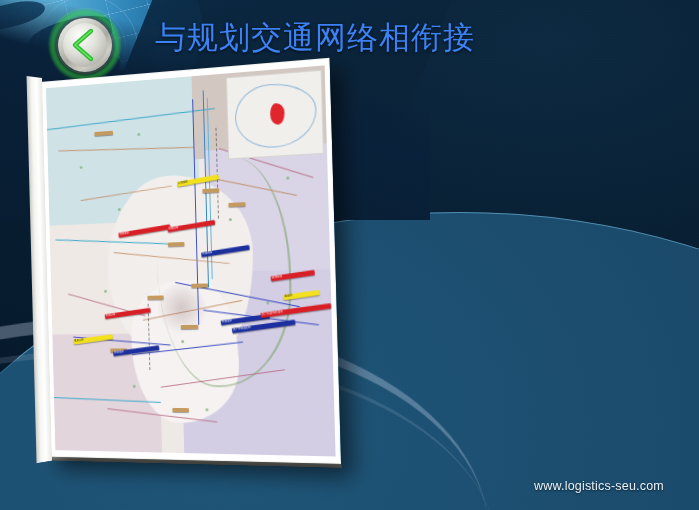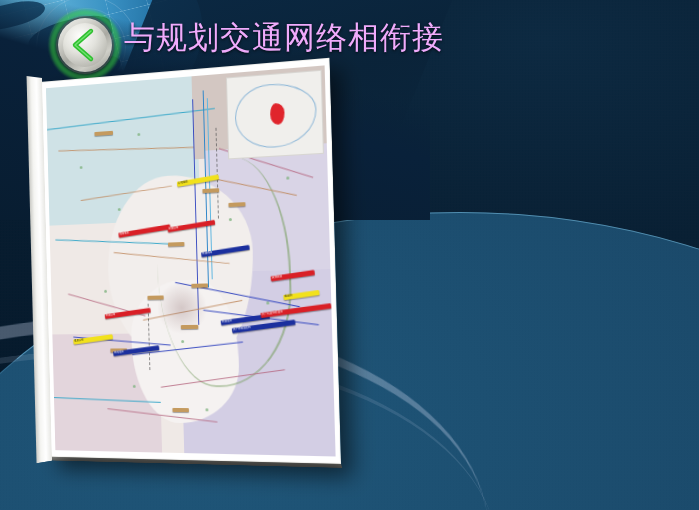--- a/index.html
+++ b/index.html
@@ -86,23 +86,23 @@
     background:radial-gradient(circle, rgba(70,235,70,0) 52%, rgba(60,225,60,.55) 62%, rgba(30,170,40,.18) 76%, rgba(0,0,0,0) 88%);
     filter:blur(1.2px);}
   .nav-disc{position:absolute;inset:0;border-radius:50%;
     background:linear-gradient(145deg,#f2f2ee 0%, #d6d6d0 26%, #a9a9a2 54%, #cfcfc8 74%, #8e8e87 100%);
     box-shadow:0 0 0 2px rgba(90,95,95,.55), 0 2px 5px rgba(0,0,0,.55);}
   .nav-inner{position:absolute;left:5px;top:5px;right:5px;bottom:5px;border-radius:50%;
     background:radial-gradient(circle at 38% 30%, #fdfdfb 0%, #e3e3dd 40%, #b8b8b1 78%, #9a9a93 100%);}
   .nav-chev{position:absolute;left:0;top:0;width:100%;height:100%;}
 
   
-  .title{position:absolute;left:124px;top:18px;
+  .title{position:absolute;left:155px;top:18px;
     font-family:"Liberation Serif","DejaVu Serif",serif;
-    font-size:31px;line-height:40px;color:#f0abfc;letter-spacing:1px;
+    font-size:31px;line-height:40px;color:#3b82f6;letter-spacing:1px;
     text-shadow:0 1px 3px rgba(0,0,0,.75);white-space:nowrap;}
 
   
   .body-block{position:absolute;left:385px;top:148px;width:300px;display:flex;}
   .bullet{width:7px;height:7px;background:#b9cfdc;margin-top:13px;flex:0 0 auto;
     box-shadow:0 0 2px rgba(0,0,0,.5);}
   .body-text{margin-left:17px;
     font-family:"Liberation Serif","DejaVu Serif",serif;
     font-size:24.5px;line-height:30.5px;color:#ffffff;
     text-shadow:0 1px 3px rgba(0,0,0,.7);
@@ -336,14 +336,15 @@
             <div class="inset-outline"></div>
             <div class="inset-red"></div>
           </div>
 
         </div>
       </div>
     </div>
   </div>
 
 
+  <div class="footer">www.logistics-seu.com</div>
 
 </div>
 
 </body></html>

